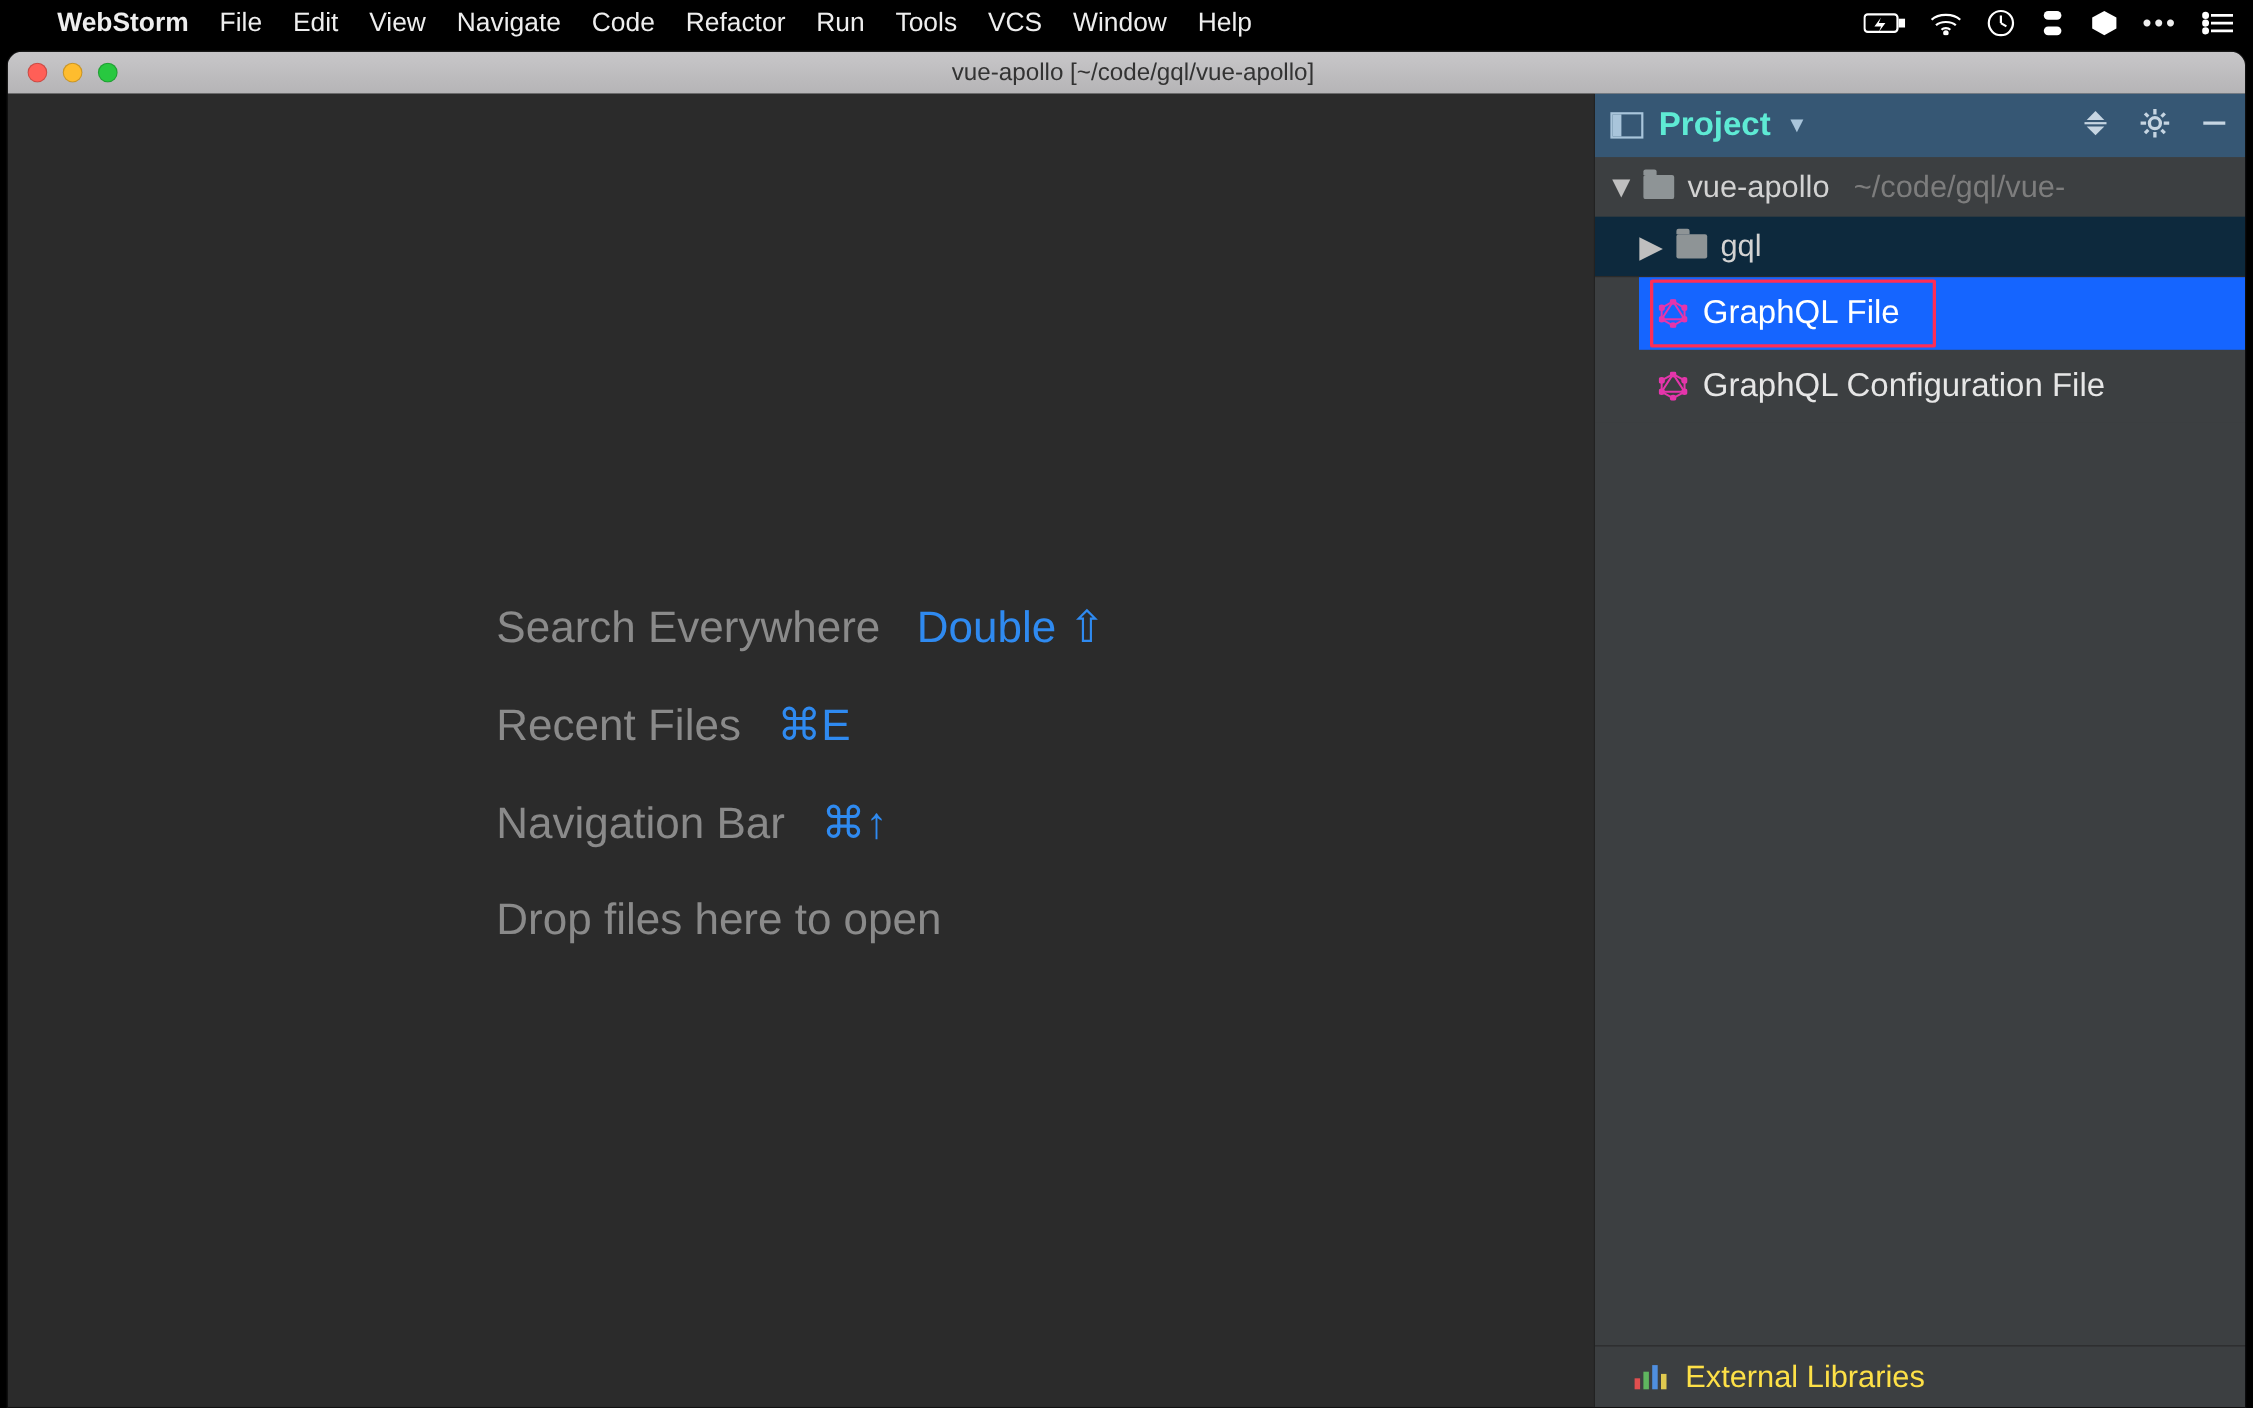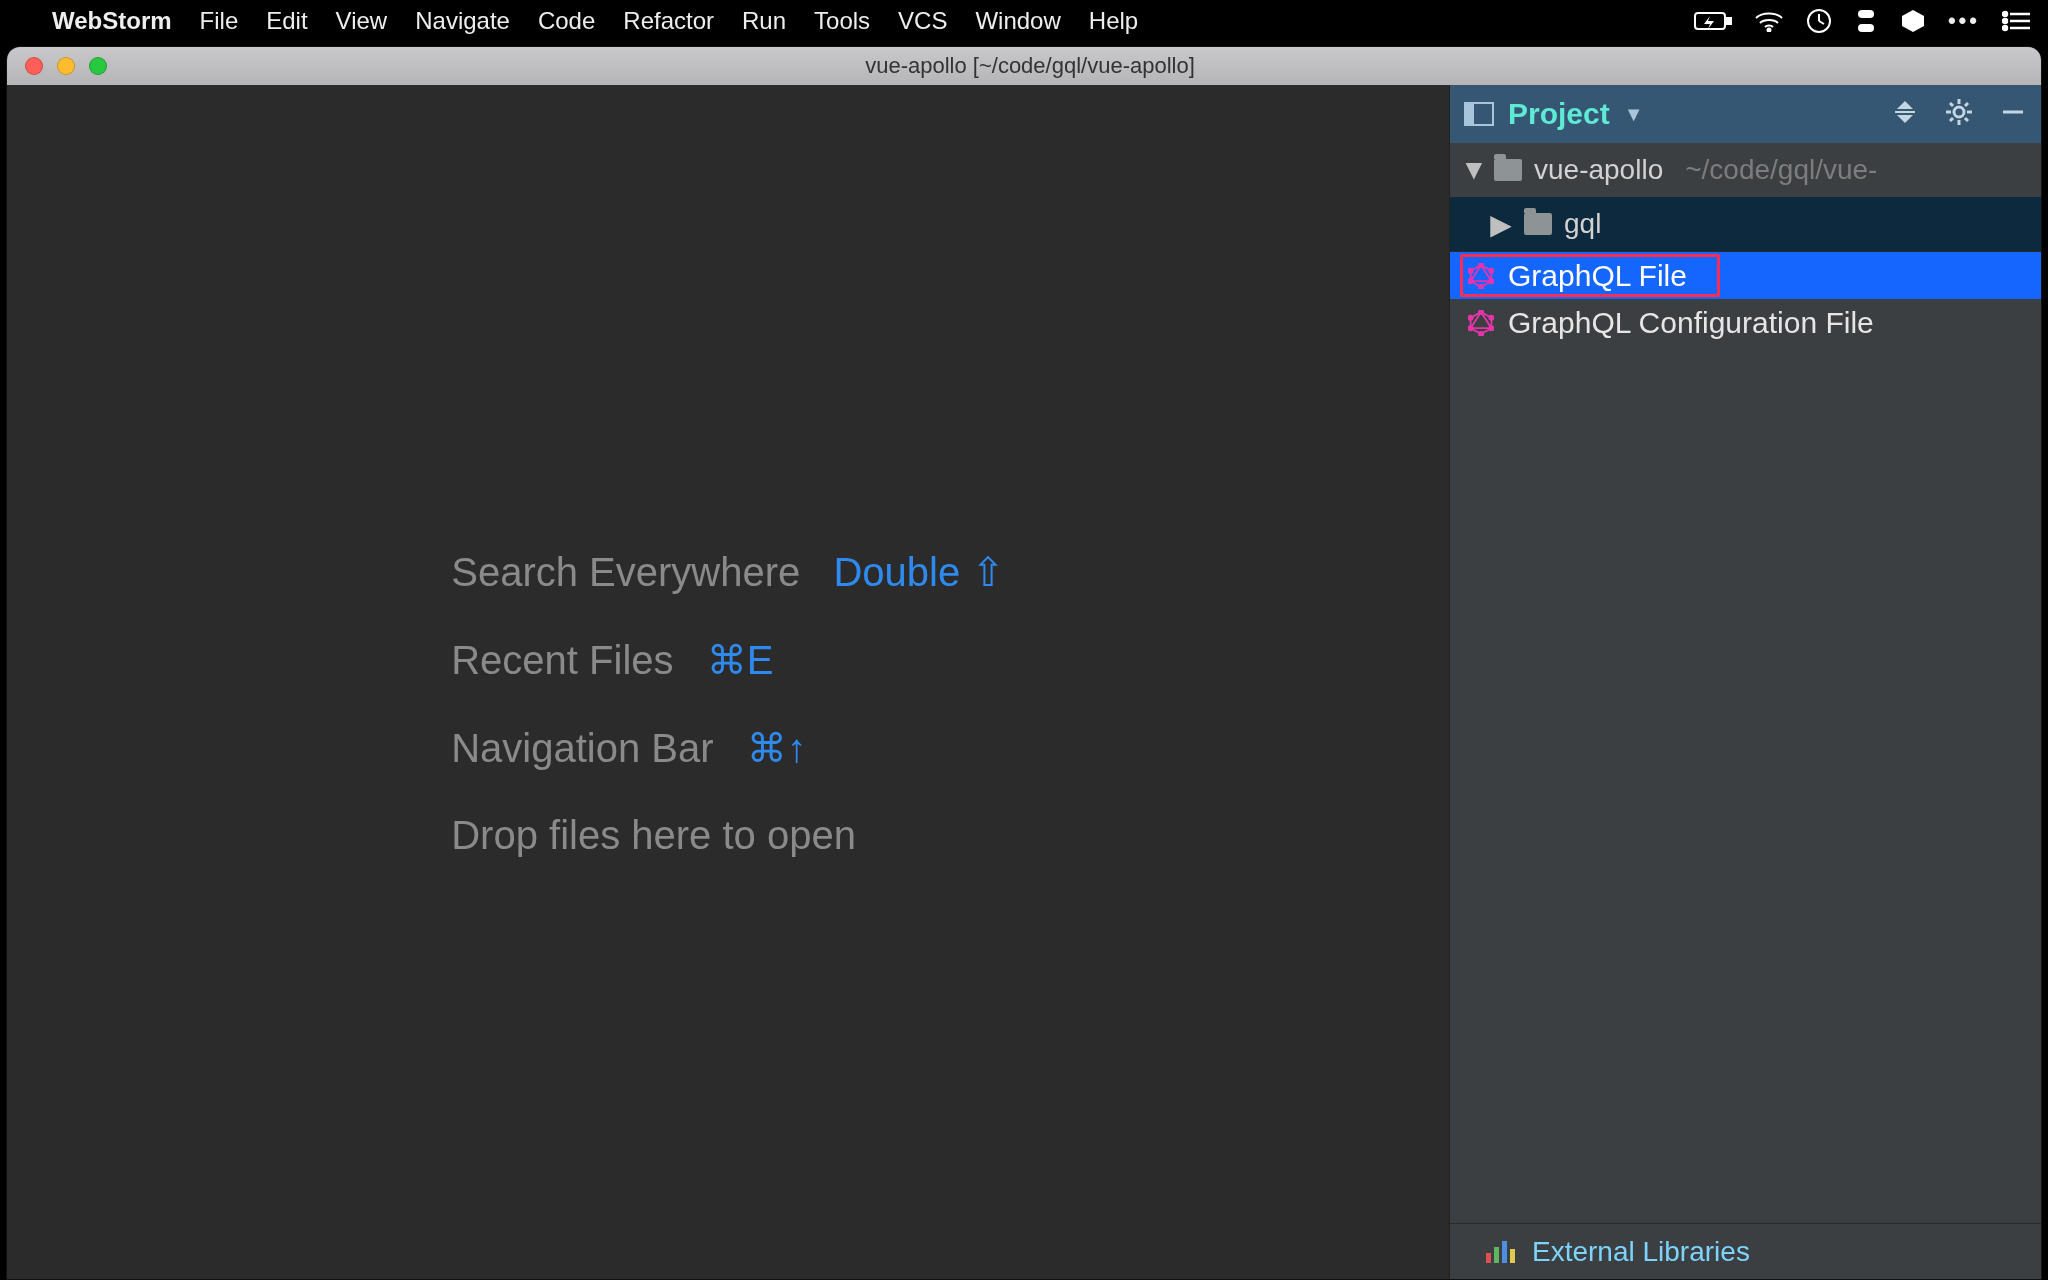--- a/index.html
+++ b/index.html
@@ -118,22 +118,22 @@
     background: #45494a;
     display: flex;
     align-items: center;
     padding: 0 14px;
     gap: 14px;
   }
   .popup-search input {
     flex: 1; background: transparent; border: none; outline: none; color: #d8d8d8; font-size: 30px;
   }
   .popup-list .item {
-    display: flex; align-items: center; height: 47px; padding: 0 18px; gap: 14px;
-    font-size: 30px; color: #e6e6e6;
+    display: flex; align-items: center; height: 66px; padding: 0 18px; gap: 14px;
+    font-size: 30px; color: #e6e6e6; margin-left: 40px;
   }
   .popup-list .item.highlight {
     background: #1565ff;
     color: #fff;
     position: relative;
   }
   .popup-list .item.highlight .redbox {
     position: absolute; left: 10px; top: 2px; bottom: 2px; width: 260px;
     border: 3px solid #ff2d55; border-radius: 2px; pointer-events: none;
   }
@@ -145,21 +145,21 @@
   
   .ext-libs {
     height: 56px;
     border-top: 1px solid #2a2a2a;
     display: flex;
     align-items: center;
     padding-left: 36px;
     gap: 14px;
     background: #3c3f41;
     font-size: 28px;
-    color: #7dd3fc;
+    color: #fde047;
   }
   .barsicon span { display: inline-block; width: 5px; margin-right: 3px; }
   .barsicon .b1 { height: 10px; background: #e04f4f; }
   .barsicon .b2 { height: 16px; background: #5fb65f; }
   .barsicon .b3 { height: 22px; background: #4f8fe0; }
   .barsicon .b4 { height: 14px; background: #e0c94f; }
   .barsicon { display: inline-flex; align-items: flex-end; }
 </style>
 </head>
 <body>

